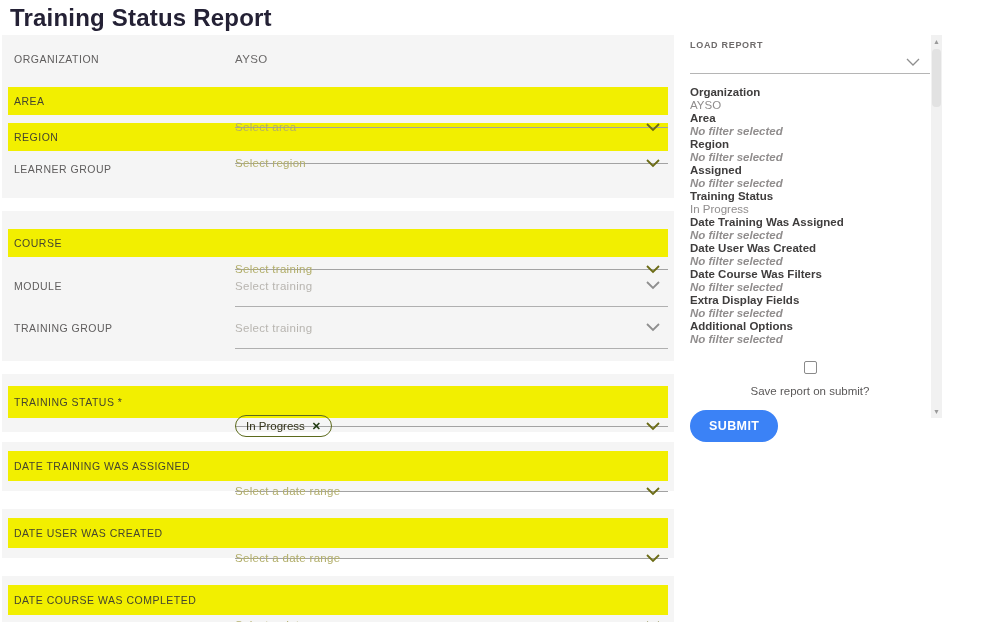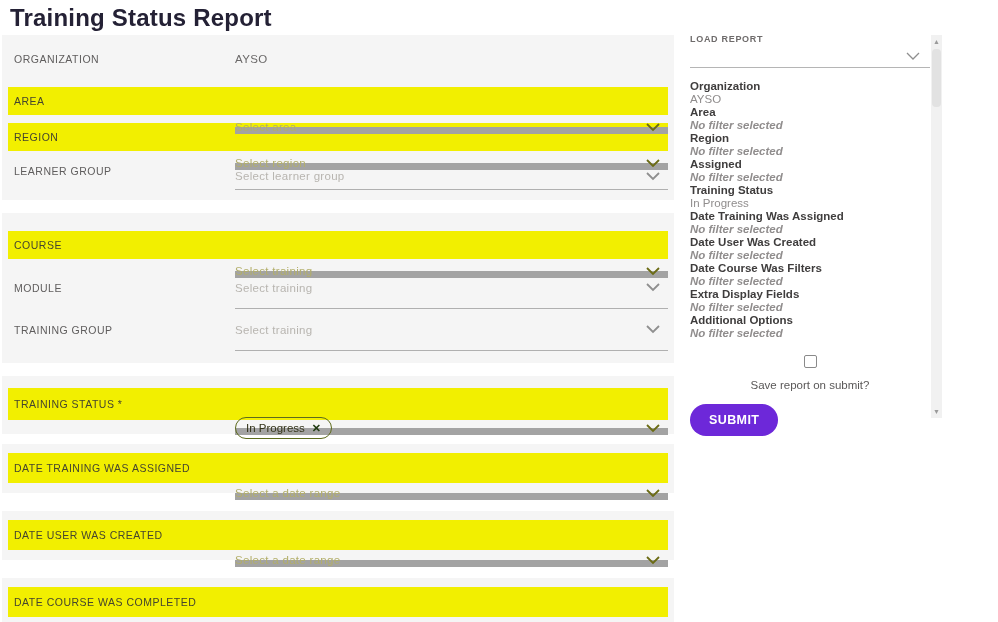--- a/index.html
+++ b/index.html
@@ -34,21 +34,21 @@
     width:227px; flex:none; padding-left:6px;
     font-size:10.5px; letter-spacing:.5px; color:#5f5d5d;
   }
   .row-hl .row-label { color:#45452e; }
 
   .row-control {
     flex:1; align-self:stretch; display:flex; align-items:center;
     position:relative; padding-right:26px;
   }
   .has-line .row-control { border-bottom:1px solid #b0b0b0; }
-  .row-hl.has-line .row-control { border-bottom:7px solid #a3a3a3;margin-top:40px; }
+  .row-hl.has-line .row-control { border-bottom:1px solid #a3a3a3;margin-top:40px; }
 
   .placeholder { font-size:11.5px; color:#b8b5b0; letter-spacing:.3px; }
   .row-hl .placeholder { color:#b2ae6a; }
   .static-value { font-size:11.5px; color:#6b6969; letter-spacing:.4px; }
 
   .chev { position:absolute; right:8px; width:14px; height:9px; color:#8f8f8f; }
   .row-hl .chev { color:#6b6b14; }
   .chev svg { display:block; width:100%; height:100%; }
 
   
@@ -63,21 +63,21 @@
 
   
   .chip {
     display:inline-flex; align-items:center; gap:7px;
     height:22px; padding:0 10px; border:1.6px solid #5d6b1d; border-radius:12px;
     font-size:11.5px; color:#33331a; background:transparent; cursor:pointer;
   }
   .chip-x { font-size:11px; font-weight:700; color:#1f3a10; line-height:1; }
 
   
-  .sidebar { position:absolute; left:690px; top:34px; width:240px; }
+  .sidebar { position:absolute; left:690px; top:40px; width:240px; }
   .load-report-label {
     font-size:9px; font-weight:600; letter-spacing:.7px; color:#6e6b6b;
   }
   .load-report-select {
     position:relative; height:24px; border-bottom:1px solid #b5b5b5;
     margin-bottom:12px; cursor:pointer;
   }
   .load-report-select .chev { right:10px; top:8px; color:#8f8f8f; }
 
   .filters-title { font-size:17px; font-weight:700; color:#262435; margin:6px 0 8px; }
@@ -88,21 +88,21 @@
 
   .save-row { display:flex; align-items:center; gap:11px; margin-top:15px;flex-direction:column; }
   .checkbox {
     width:13px; height:13px; border:1.5px solid #8a8a8a; border-radius:2px;
     background:#fff; cursor:pointer; flex:none;
   }
   .save-label { font-size:11.5px; color:#5a5858; }
 
   .submit-btn {
     margin-top:13px; display:inline-block; border:none; cursor:pointer;
-    background:#6d28d9; color:#ffffff; font-family:inherit;
+    background:#3b82f6; color:#ffffff; font-family:inherit;
     font-size:12.5px; font-weight:700; letter-spacing:.4px;
     padding:9px 19px; border-radius:16px;
   }
 
   
   .scrollbar {
     position:absolute; left:931px; top:35px; width:11px; height:383px;
     background:#f1f1f1;
   }
   .sb-arrow { position:absolute; left:0; width:11px; height:11px;
@@ -147,28 +147,20 @@
             <svg viewBox="0 0 14 9">
               <path d="M1 1l6 6 6-6" fill="none" stroke="currentColor" stroke-width="1.8"></path>
             </svg>
           </span>
       </div>
     </div>
 
     <div class="row-learner">
       <div class="row-label">LEARNER GROUP</div>
       <div class="control-stack">
-        <div class="select-line">
-          <span class="placeholder">Select learner group</span>
-          <span class="chev">
-              <svg viewBox="0 0 14 9">
-                <path d="M1 1l6 6 6-6" fill="none" stroke="currentColor" stroke-width="1.8"></path>
-              </svg>
-            </span>
-        </div>
       </div>
     </div>
   </div>
 
   <div class="card card2">
     <div class="row row-hl has-line">
       <div class="row-label">COURSE</div>
       <div class="row-control">
         <span class="placeholder">Select training</span>
         <span class="chev">

